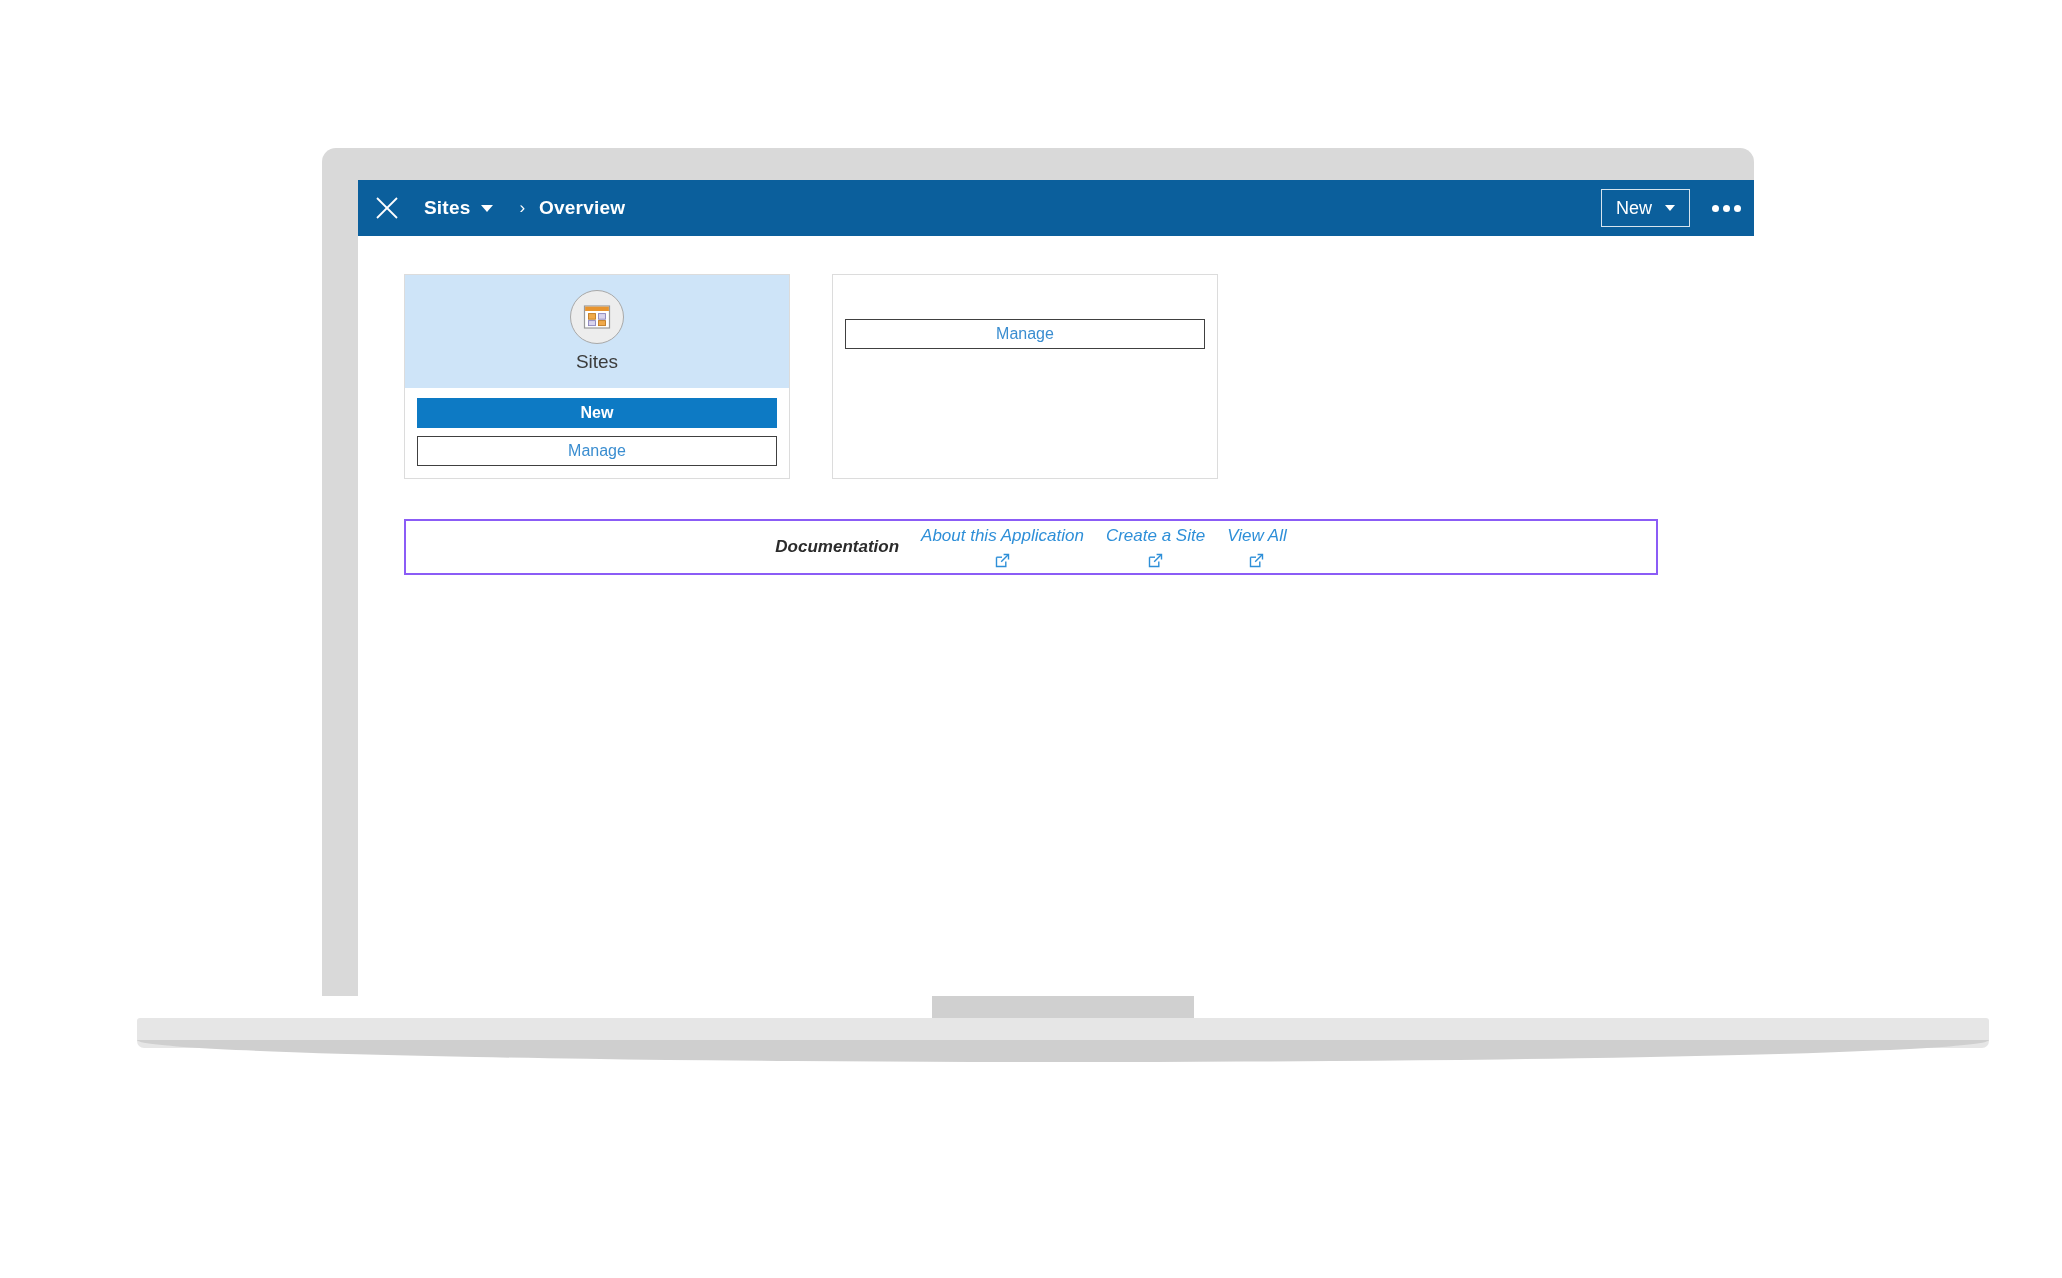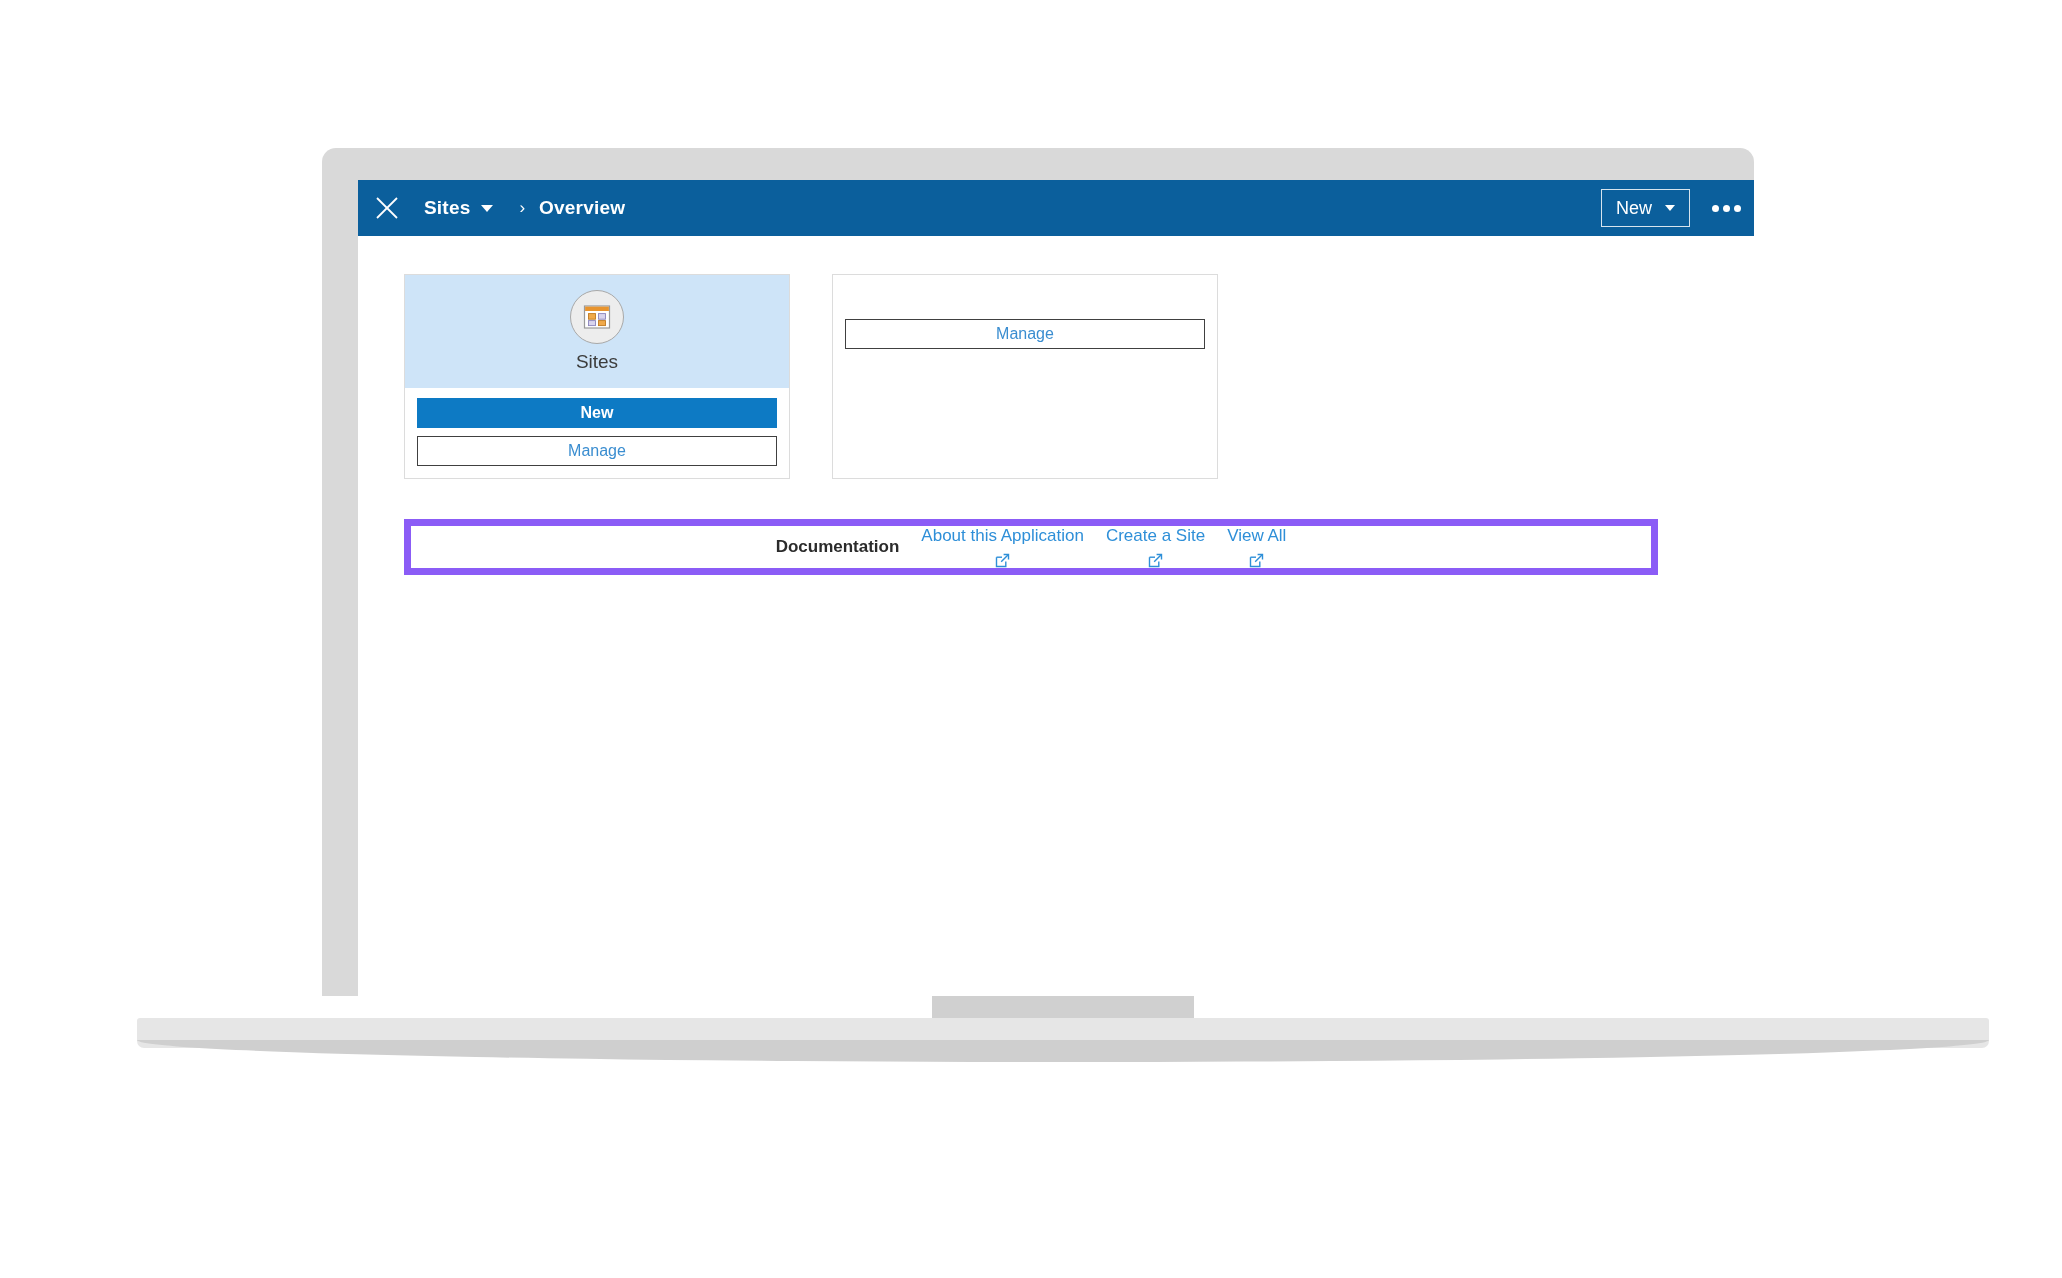--- a/index.html
+++ b/index.html
@@ -255,27 +255,28 @@
     background: #ffffff;
     color: #3a8dd0;
     border: 1px solid #404040;
   }
 
   
   #documentation-bar {
     margin-top: 40px;
     width: 1254px;
     height: 56px;
-    border: 7px solid #8b5cf6;
+    border: 2px solid #8b5cf6;
     background: #ffffff;
     box-sizing: border-box;
     display: flex;
     align-items: center;
     justify-content: center;
     gap: 22px;
+    font-style: italic;
   }
   #doc-label {
     font-size: 17px;
     font-weight: bold;
     color: #2b2b2b;
   }
   .doc-link {
     font-size: 17px;
     color: #2e8fd8;
     display: inline-flex;

